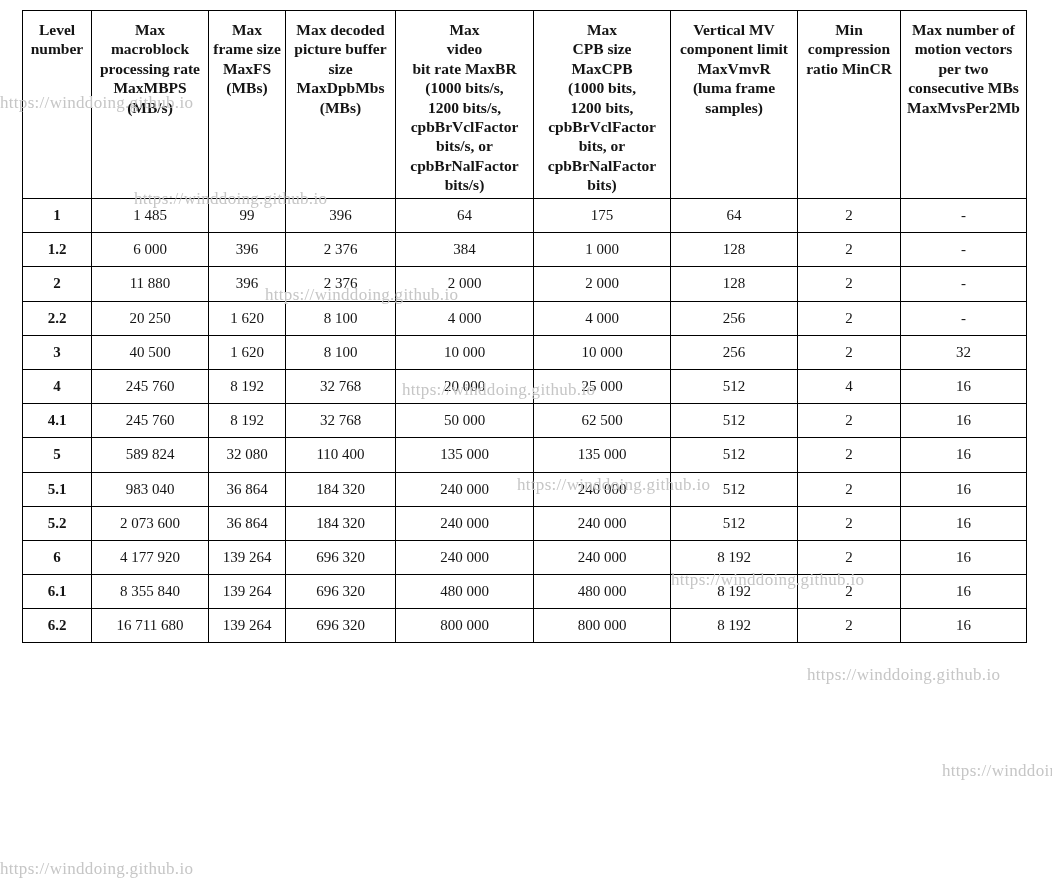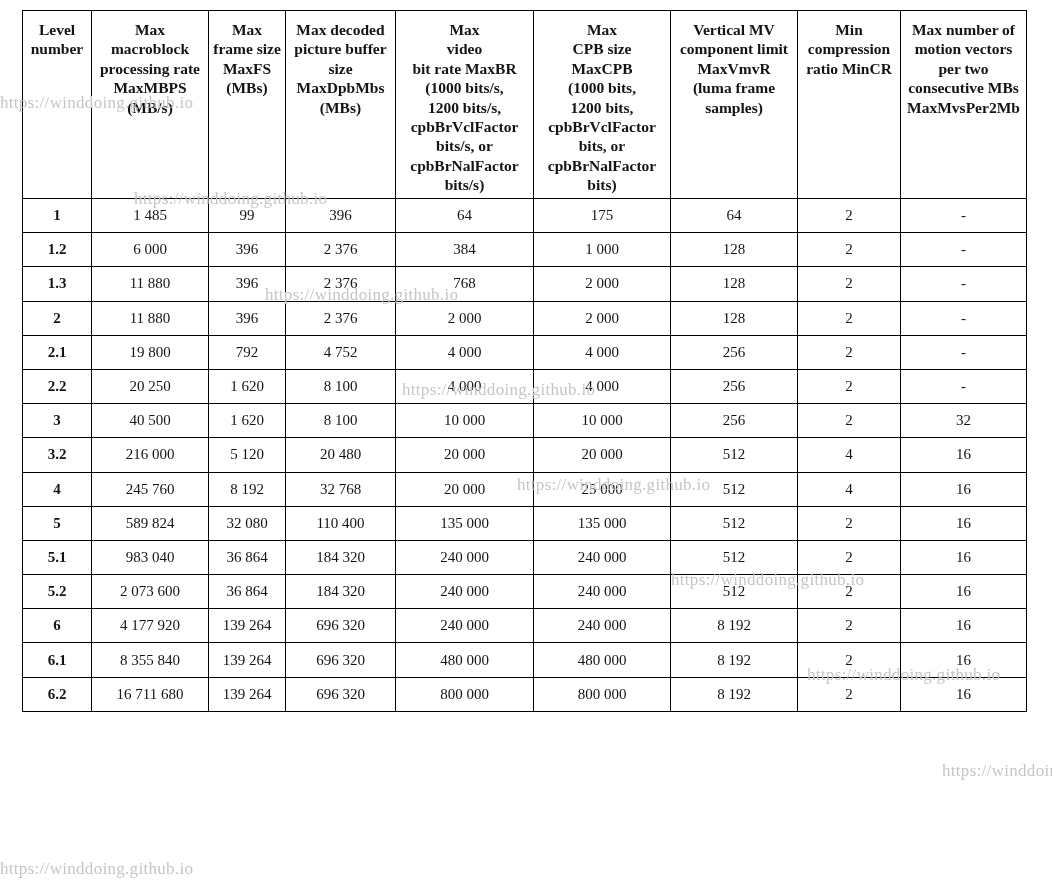--- a/index.html
+++ b/index.html
@@ -142,53 +142,31 @@
           <td>6 000</td>
           <td>396</td>
           <td>2 376</td>
           <td>384</td>
           <td>1 000</td>
           <td>128</td>
           <td>2</td>
           <td>-</td>
         </tr>
         <tr>
-          <th>1.3</th>
-          <td>11 880</td>
-          <td>396</td>
-          <td>2 376</td>
-          <td>768</td>
-          <td>2 000</td>
-          <td>128</td>
-          <td>2</td>
-          <td>-</td>
-        </tr>
-        <tr>
           <th>2</th>
           <td>11 880</td>
           <td>396</td>
           <td>2 376</td>
           <td>2 000</td>
           <td>2 000</td>
           <td>128</td>
           <td>2</td>
           <td>-</td>
         </tr>
         <tr>
-          <th>2.1</th>
-          <td>19 800</td>
-          <td>792</td>
-          <td>4 752</td>
-          <td>4 000</td>
-          <td>4 000</td>
-          <td>256</td>
-          <td>2</td>
-          <td>-</td>
-        </tr>
-        <tr>
           <th>2.2</th>
           <td>20 250</td>
           <td>1 620</td>
           <td>8 100</td>
           <td>4 000</td>
           <td>4 000</td>
           <td>256</td>
           <td>2</td>
           <td>-</td>
         </tr>
@@ -197,39 +175,39 @@
           <td>40 500</td>
           <td>1 620</td>
           <td>8 100</td>
           <td>10 000</td>
           <td>10 000</td>
           <td>256</td>
           <td>2</td>
           <td>32</td>
         </tr>
         <tr>
-          <th>3.2</th>
-          <td>216 000</td>
-          <td>5 120</td>
-          <td>20 480</td>
-          <td>20 000</td>
-          <td>20 000</td>
-          <td>512</td>
-          <td>4</td>
-          <td>16</td>
-        </tr>
-        <tr>
           <th>4</th>
           <td>245 760</td>
           <td>8 192</td>
           <td>32 768</td>
           <td>20 000</td>
           <td>25 000</td>
           <td>512</td>
           <td>4</td>
+          <td>16</td>
+        </tr>
+        <tr>
+          <th>4.1</th>
+          <td>245 760</td>
+          <td>8 192</td>
+          <td>32 768</td>
+          <td>50 000</td>
+          <td>62 500</td>
+          <td>512</td>
+          <td>2</td>
           <td>16</td>
         </tr>
         <tr>
           <th>5</th>
           <td>589 824</td>
           <td>32 080</td>
           <td>110 400</td>
           <td>135 000</td>
           <td>135 000</td>
           <td>512</td>

